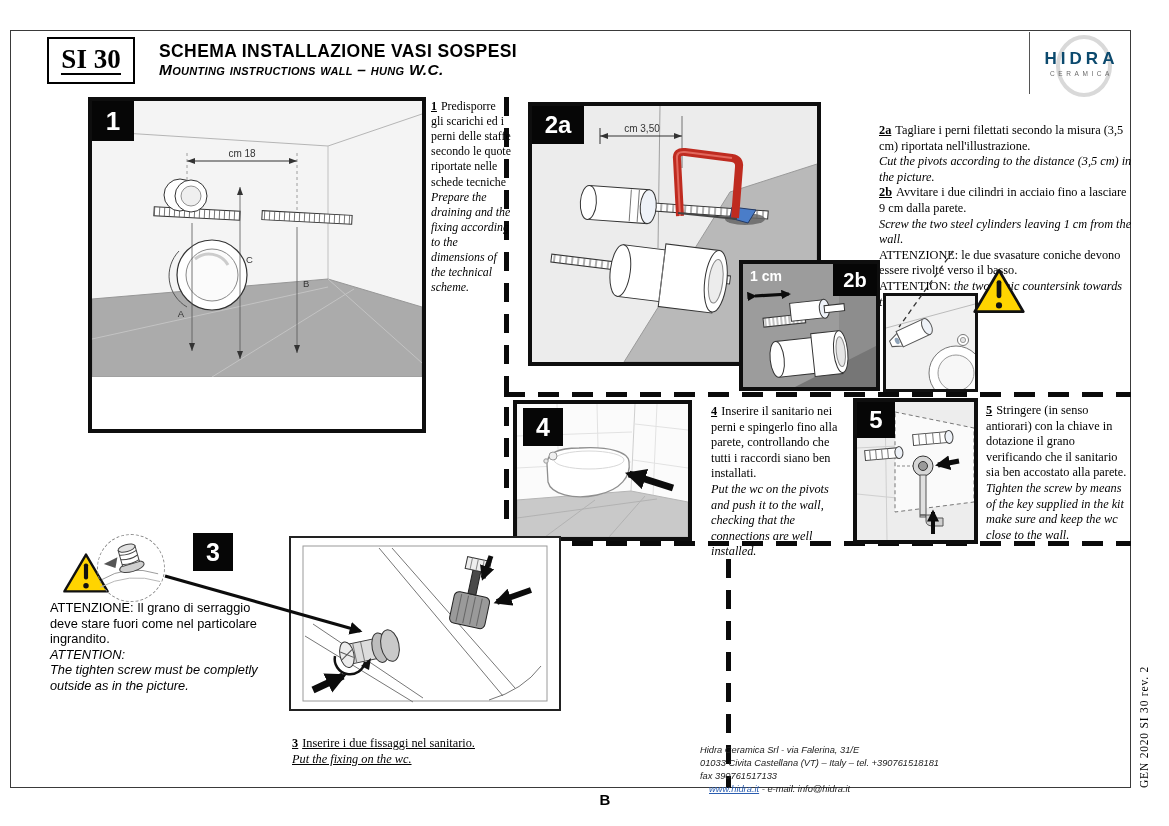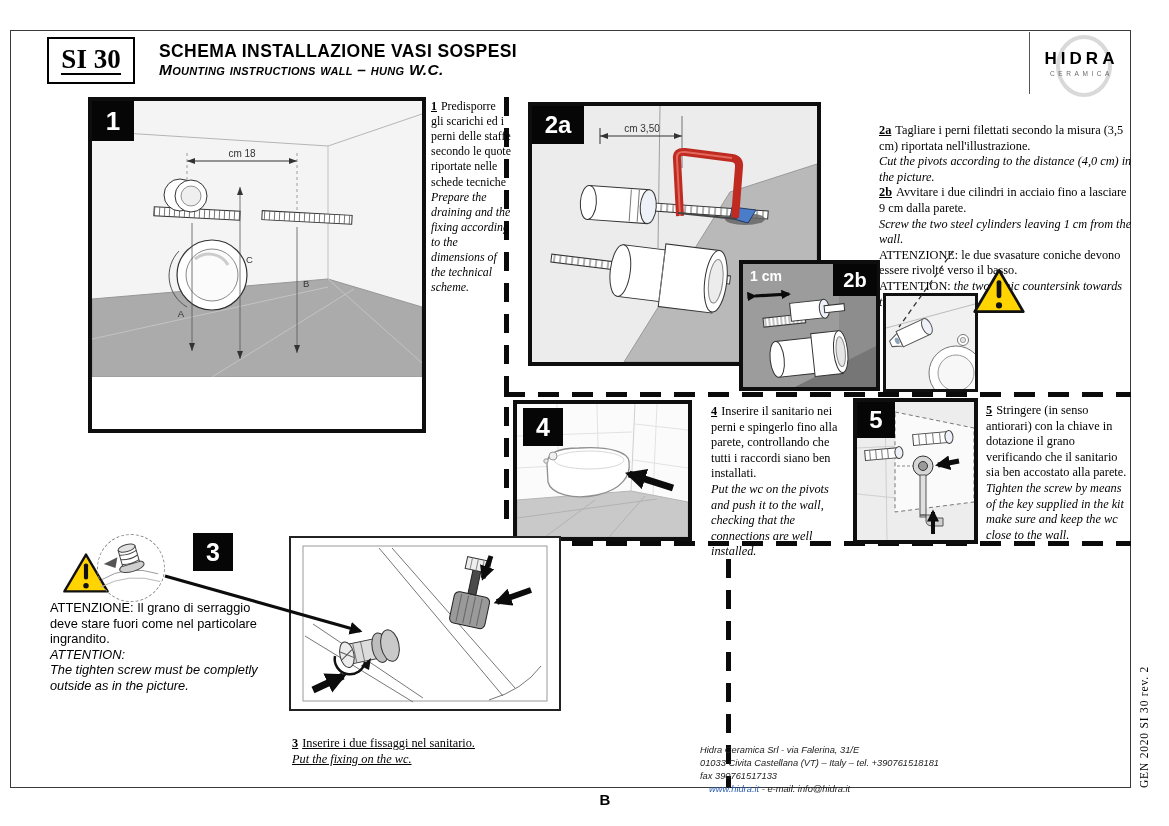--- a/index.html
+++ b/index.html
@@ -13,21 +13,21 @@
             background:#fff;display:flex;align-items:center;justify-content:center;box-sizing:border-box;}
   .code-box span{font-family:"Liberation Serif",serif;font-weight:bold;font-size:27px;
                  border-bottom:2.5px solid #000;line-height:1.02;}
   .title1{position:absolute;left:159px;top:41px;font-size:17.5px;font-weight:bold;letter-spacing:.4px;}
   .title2{position:absolute;left:159px;top:61px;font-size:15.5px;font-weight:bold;font-style:italic;
           font-variant:small-caps;letter-spacing:.3px;}
   .logo{position:absolute;left:1029px;top:32px;width:103px;height:62px;border-left:1.4px solid #555;
         display:flex;flex-direction:column;align-items:center;justify-content:center;}
   .logo-ring{position:absolute;left:26px;top:3px;width:48px;height:54px;border:4px solid #d9d9d9;
              border-radius:50%;}
-  .logo-brand{position:relative;font-weight:bold;font-size:17px;letter-spacing:4px;color:#000000;}
+  .logo-brand{position:relative;font-weight:bold;font-size:17px;letter-spacing:4px;color:#0c4a6e;}
   .logo-sub{position:relative;font-size:6.5px;letter-spacing:3.6px;color:#6a6a6a;margin-top:1px;}
   
   .panel{position:absolute;border:4px solid #0e0e0e;background:#fff;box-sizing:border-box;z-index:4;}
   .badge{position:absolute;background:#060606;color:#fff;font-weight:bold;
          display:flex;align-items:center;justify-content:center;z-index:5;}
   
   .dash-h{position:absolute;height:5px;z-index:1;
           background:repeating-linear-gradient(90deg,#0a0a0a 0 21px,transparent 21px 34px);}
   .dash-v{position:absolute;width:5px;z-index:1;
           background:repeating-linear-gradient(180deg,#0a0a0a 0 19px,transparent 19px 31px);}
@@ -36,21 +36,21 @@
          color:#000;z-index:4;}
   .stext .en{font-style:italic;display:block;}
   .stext .warn-it{display:block;}
   .num{font-weight:bold;text-decoration:underline;margin-right:4px;}
   .attn{position:absolute;left:50px;top:600px;width:224px;font-size:12.8px;line-height:1.22;z-index:4;}
   .attn .en{font-style:italic;display:block;}
   .attn .en-label{font-style:italic;display:block;}
   
   .footer{position:absolute;left:700px;top:744px;width:428px;text-align:left;font-size:9.3px;
           font-style:italic;line-height:1.4;color:#222;z-index:4;}
-  .footer .link{color:#2a5db0;padding-left:9px;}
+  .footer .link{color:#2a5db0;text-decoration:underline;padding-left:9px;}
   .rev{position:absolute;left:1138px;top:788px;transform-origin:0 0;transform:rotate(-90deg);
        font-family:"Liberation Serif",serif;font-size:11.5px;letter-spacing:.8px;white-space:nowrap;}
   .sheet-letter{position:absolute;left:560px;top:791px;width:90px;text-align:center;
                 font-weight:bold;font-size:15px;}
   .screw-circle{position:absolute;left:97px;top:534px;width:68px;height:68px;border:1.6px dashed #8a8a8a;
                 border-radius:50%;box-sizing:border-box;z-index:4;background:transparent;}
   svg text{font-family:"Liberation Sans",sans-serif;}
   .overlay{position:absolute;left:0;top:0;width:1169px;height:826px;pointer-events:none;z-index:6;}
 </style>
 </head>
@@ -222,21 +222,21 @@
         <rect x="70" y="70" width="28" height="43" fill="#fff" stroke="#333"></rect>
         <ellipse cx="98" cy="91" rx="7" ry="21" fill="#fff" stroke="#333"></ellipse>
         <ellipse cx="98" cy="91" rx="4.5" ry="15" fill="#e6e6e6" stroke="#888"></ellipse>
       </g>
     </svg>
   </div>
   <div class="badge" style="left:833px;top:264px;width:44px;height:32px;font-size:20px;">2b</div>
 
   <div class="stext" style="left:879px;top:123px;width:256px;">
     <span class="num">2a</span><span>Tagliare i perni filettati secondo la misura (3,5 cm) riportata nell'illustrazione.</span>
-    <span class="en">Cut the pivots according to the distance (4,0 cm) in the picture.</span>
+    <span class="en">Cut the pivots according to the distance (3,5 cm) in the picture.</span>
     <span class="num">2b</span><span>Avvitare i due cilindri in acciaio fino a lasciare 9 cm dalla parete.</span>
     <span class="en">Screw the two steel cylinders leaving 1 cm from the wall.</span>
     <span class="warn-it">ATTENZIONE: le due svasature coniche devono essere rivolte verso il basso.</span>
     <span>ATTENTION: </span><span style="font-style:italic;">the two conic countersink towards the bottom as in the picture.</span>
   </div>
 
   <div class="abs" style="left:883px;top:293px;width:95px;height:99px;border:3px solid #111;box-sizing:border-box;background:#f1f1f1;z-index:4;">
     <svg width="89" height="93" viewBox="0 0 89 93">
       <line x1="0" y1="32" x2="89" y2="8" stroke="#bbb"></line>
       <g transform="rotate(-25 28 36)">

